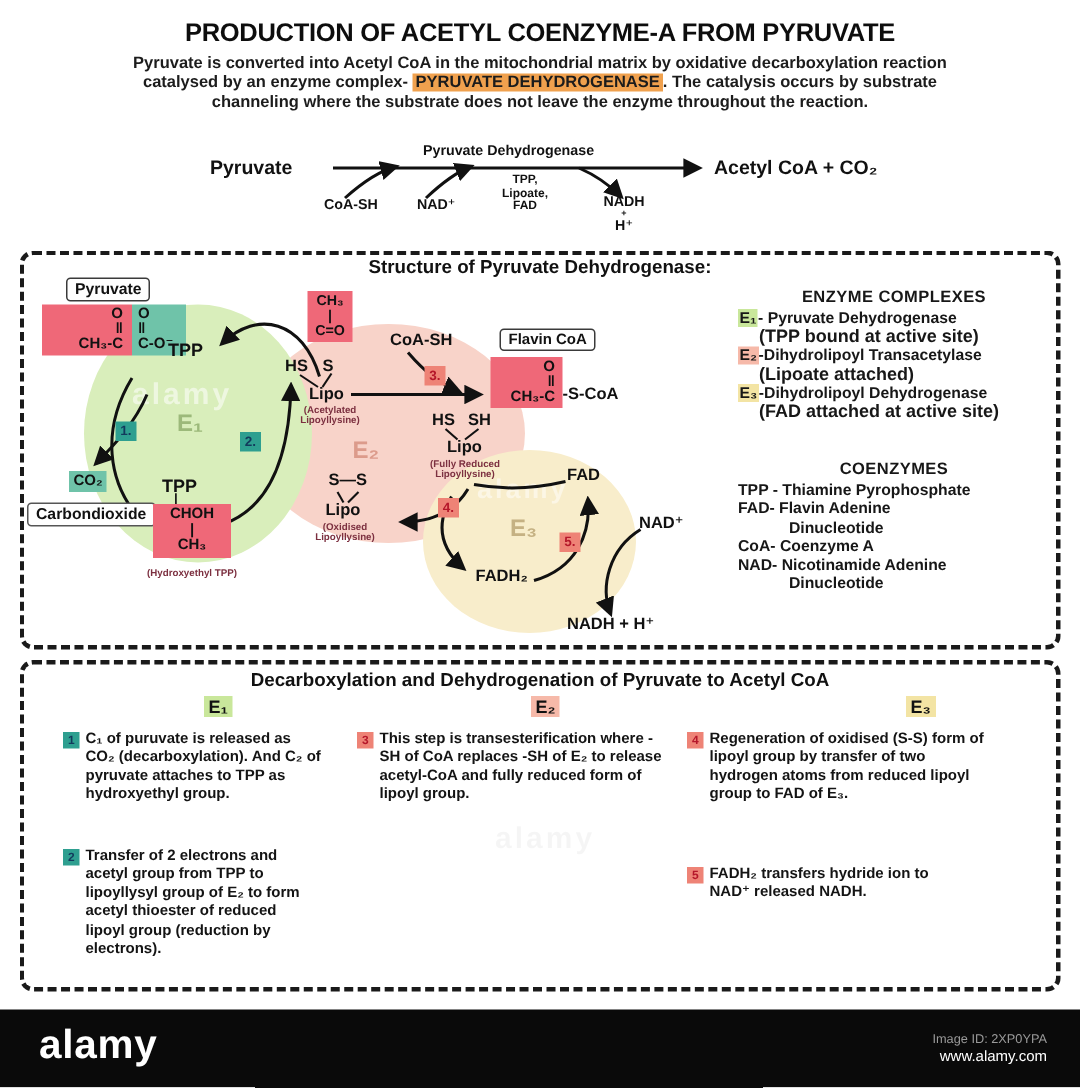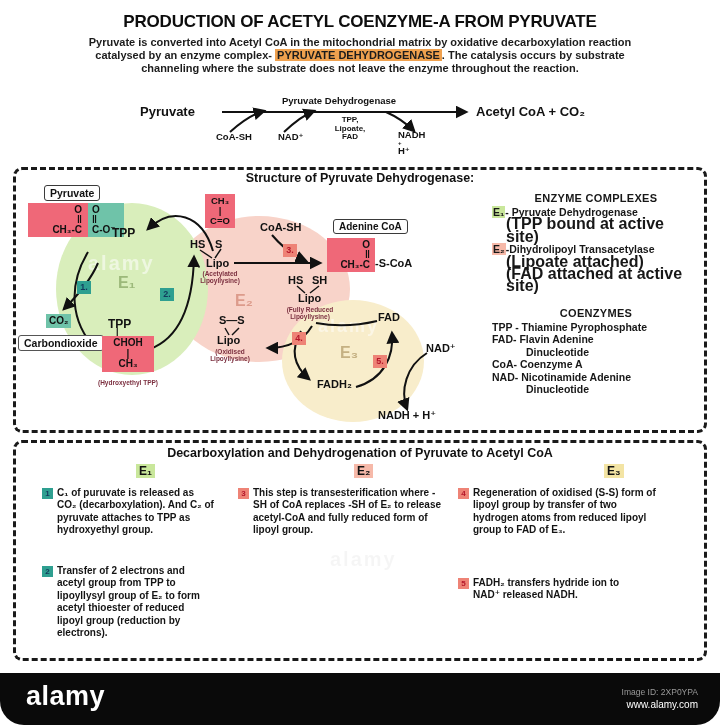--- a/index.html
+++ b/index.html
@@ -1,19 +1,19 @@
 <!DOCTYPE html>
 <html><head>
 <meta charset="utf-8">
 <style>
   * { margin:0; padding:0; box-sizing:border-box; }
   html,body { background:#fff; }
   #root {
     position:relative; width:720px; height:725px; background:#fff;
-    font-family:"Liberation Sans","DejaVu Sans",sans-serif; color:#111; overflow:hidden;border-radius:24px;
+    font-family:"Liberation Sans","DejaVu Sans",sans-serif; color:#111; overflow:hidden;
   }
   .t { position:absolute; z-index:3; }
   
   .title { left:0; right:0; top:12px; text-align:center; font-size:17px; font-weight:700; letter-spacing:-0.2px; color:#0d0d0d; }
   .sub { left:0; right:0; text-align:center; font-size:11px; font-weight:700; color:#1c1c1c; }
   .hl { background:#f0a14e; padding:0 2px; }
   
   .panel { position:absolute; border:3px dashed #1a1a1a; border-radius:9px; z-index:0; background:transparent; }
   
   .ellipse { position:absolute; border-radius:50%; z-index:1; }
@@ -29,21 +29,21 @@
   .chem { font-weight:700; font-size:11px; color:#111; }
   .cap { font-size:6.5px; line-height:7px; font-weight:700; color:#7c3040; text-align:center; }
   
   .badge { position:absolute; z-index:4; width:14px; height:13px; text-align:center; font-size:9px; line-height:13px; font-weight:700; }
   .bteal { background:#2e9f90; color:#123a5c; }
   .bred  { background:#ee8376; color:#b5172a; }
   
   .legend { position:absolute; z-index:3; width:208px; font-weight:700; color:#171717; }
   .legend .ltitle { text-align:center; font-size:11px; letter-spacing:.3px; margin-bottom:2px; }
   .legend .row { font-size:10.5px; line-height:12.4px; }
-  .legend .subrow { font-size:16px; line-height:12.4px; padding-left:14px; }
+  .legend .subrow { font-size:12px; line-height:12.4px; padding-left:14px; }
   .ehl { padding:0 1px; }
   .hl-green { background:#c9e79b; }
   .hl-pink { background:#f6b9a9; }
   .hl-yellow { background:#f3e4a4; }
   .legend .l2 { padding-left:34px; }
   
   .step { position:absolute; z-index:3; font-size:10px; line-height:12.4px; font-weight:700; color:#141414; padding-left:15px; }
   .stepbadge { position:absolute; left:0; top:1px; width:11px; height:11px; font-size:8px; line-height:11px; text-align:center; font-weight:700; }
   .colhead { position:absolute; z-index:3; font-size:12px; font-weight:700; padding:0 3px; }
   
@@ -66,21 +66,21 @@
 
   <div class="t chem" style="left:140px; top:104px; font-size:13px;">Pyruvate</div>
   <div class="t chem" style="left:282px; top:95px; font-size:9.5px;">Pyruvate Dehydrogenase</div>
   <div class="t chem" style="left:216px; top:131px; font-size:9.5px;">CoA-SH</div>
   <div class="t chem" style="left:278px; top:131px; font-size:9.5px;">NAD⁺</div>
   <div class="t chem" style="left:330px; top:116px; font-size:8px; line-height:8.5px; text-align:center; width:40px;">
     <div>TPP,</div>
     <div>Lipoate,</div>
     <div>FAD</div>
   </div>
-  <div class="t chem" style="left:398px; top:131px; font-size:9.5px; text-align:left; width:36px; line-height:8px;">
+  <div class="t chem" style="left:398px; top:131px; font-size:9.5px; text-align:center; width:36px; line-height:8px;">
     <div>NADH</div>
     <div style="font-size:6px;">+</div>
     <div>H⁺</div>
   </div>
   <div class="t chem" style="left:476px; top:104px; font-size:13px;">Acetyl CoA + CO₂</div>
 
   <div class="panel" style="left:13px; top:167px; width:694px; height:266px;"></div>
   <div class="t" style="left:13px; top:171px; width:694px; text-align:center; font-size:12.5px; font-weight:700;">Structure of Pyruvate Dehydrogenase:</div>
 
   <div class="ellipse e2f" style="left:168px; top:216px; width:182px; height:146px;"></div>
@@ -167,21 +167,21 @@
   <div class="t chem" style="left:190px; top:238px;">HS</div>
   <div class="t chem" style="left:215px; top:238px;">S</div>
   <div class="t chem" style="left:206px; top:257px;">Lipo</div>
   <div class="t cap" style="left:192px; top:270px; width:56px;">
     <div>(Acetylated</div>
     <div>Lipoyllysine)</div>
   </div>
 
   <div class="t chem" style="left:260px; top:221px;">CoA-SH</div>
 
-  <div class="labelbox" style="left:333px; top:219px; font-size:10px;">Adenine CoA</div>
+  <div class="labelbox" style="left:333px; top:219px; font-size:10px;">Flavin CoA</div>
   <div class="fbox pinkbox" style="left:327px; top:238px; width:48px; text-align:right; padding-right:5px;">
     <div>O</div>
     <div>‖</div>
     <div>CH₃-C</div>
   </div>
   <div class="t chem" style="left:375px; top:257px;">-S-CoA</div>
 
   <div class="t chem" style="left:288px; top:274px;">HS</div>
   <div class="t chem" style="left:312px; top:274px;">SH</div>
   <div class="t chem" style="left:298px; top:292px;">Lipo</div>
@@ -201,20 +201,21 @@
   <div class="t chem" style="left:305px; top:378px;padding-left:12px;">FADH₂</div>
   <div class="t chem" style="left:426px; top:342px;">NAD⁺</div>
   <div class="t chem" style="left:378px; top:409px;">NADH + H⁺</div>
 
   <div class="legend" style="left:492px; top:192px;">
     <div class="ltitle">ENZYME COMPLEXES</div>
     <div class="row"><span class="ehl hl-green">E₁</span><span>- Pyruvate Dehydrogenase</span></div>
     <div class="subrow">(TPP bound at active site)</div>
     <div class="row"><span class="ehl hl-pink">E₂</span><span>-Dihydrolipoyl Transacetylase</span></div>
     <div class="subrow">(Lipoate attached)</div>
+    <div class="row"><span class="ehl hl-yellow">E₃</span><span>-Dihydrolipoyl Dehydrogenase</span></div>
     <div class="subrow">(FAD attached at active site)</div>
   </div>
 
   <div class="legend" style="left:492px; top:307px;">
     <div class="ltitle">COENZYMES</div>
     <div class="row">TPP - Thiamine Pyrophosphate</div>
     <div class="row">FAD- Flavin Adenine</div>
     <div class="row l2">Dinucleotide</div>
     <div class="row">CoA- Coenzyme A</div>
     <div class="row">NAD- Nicotinamide Adenine</div>

